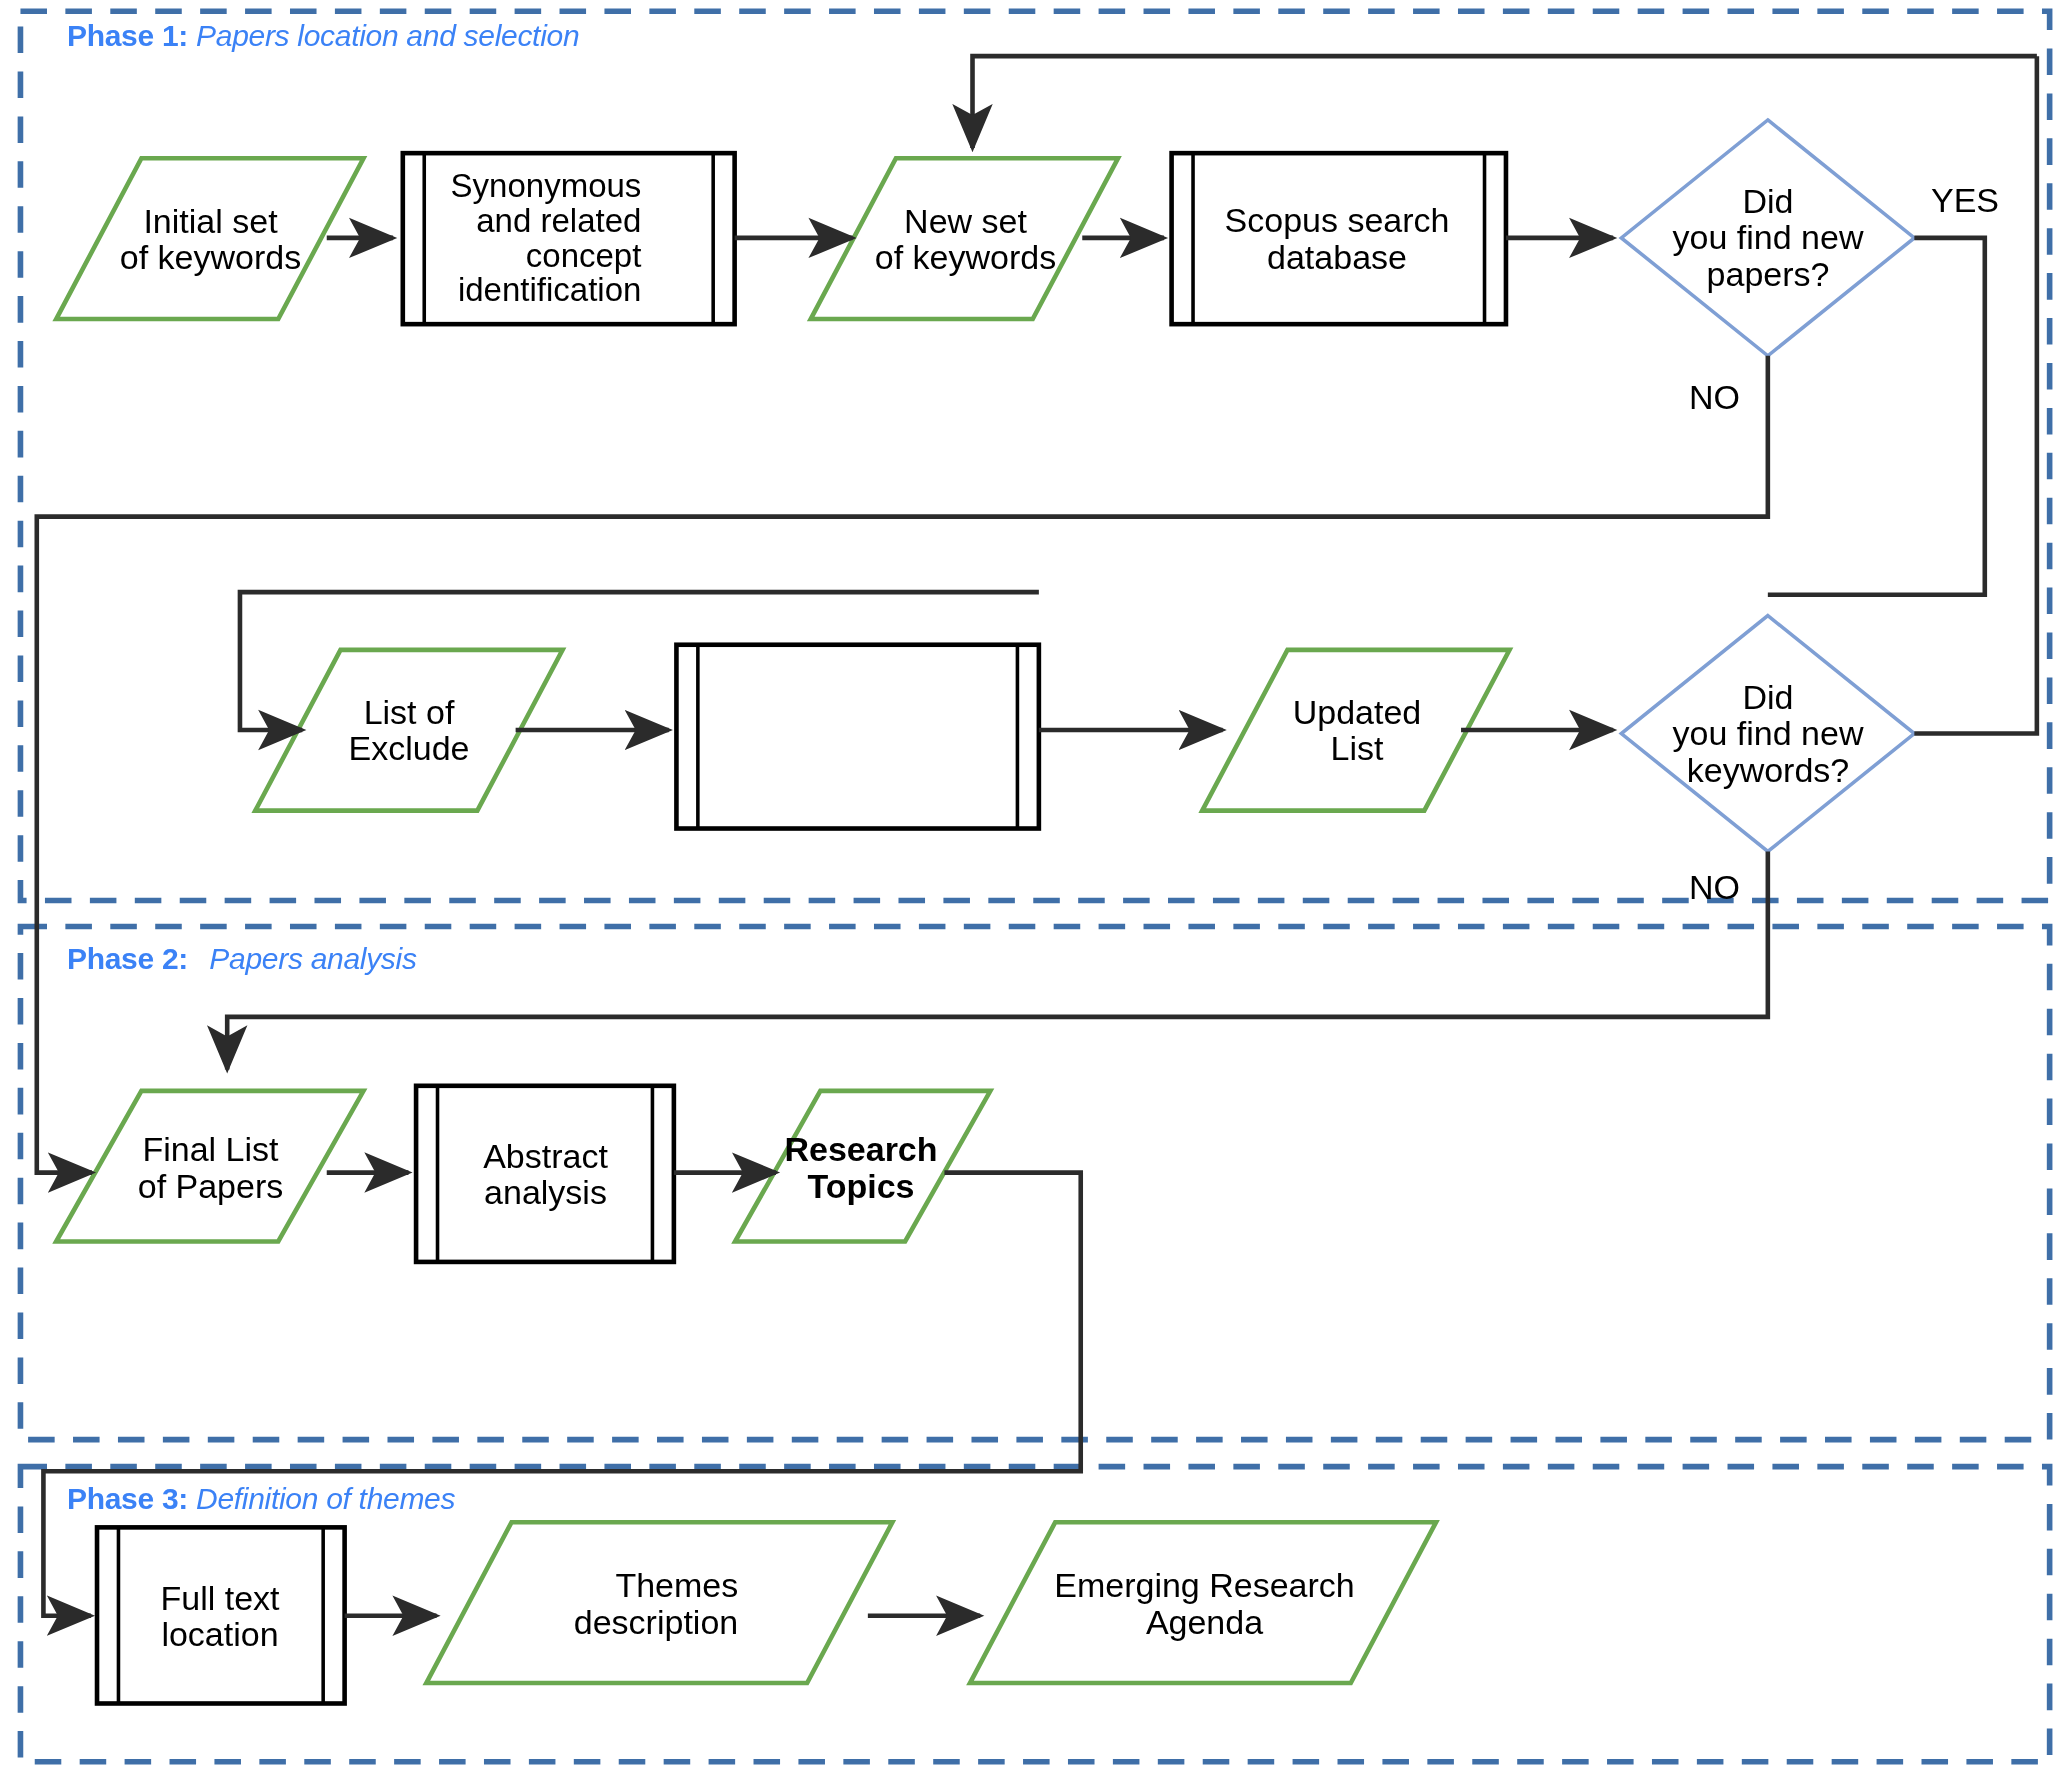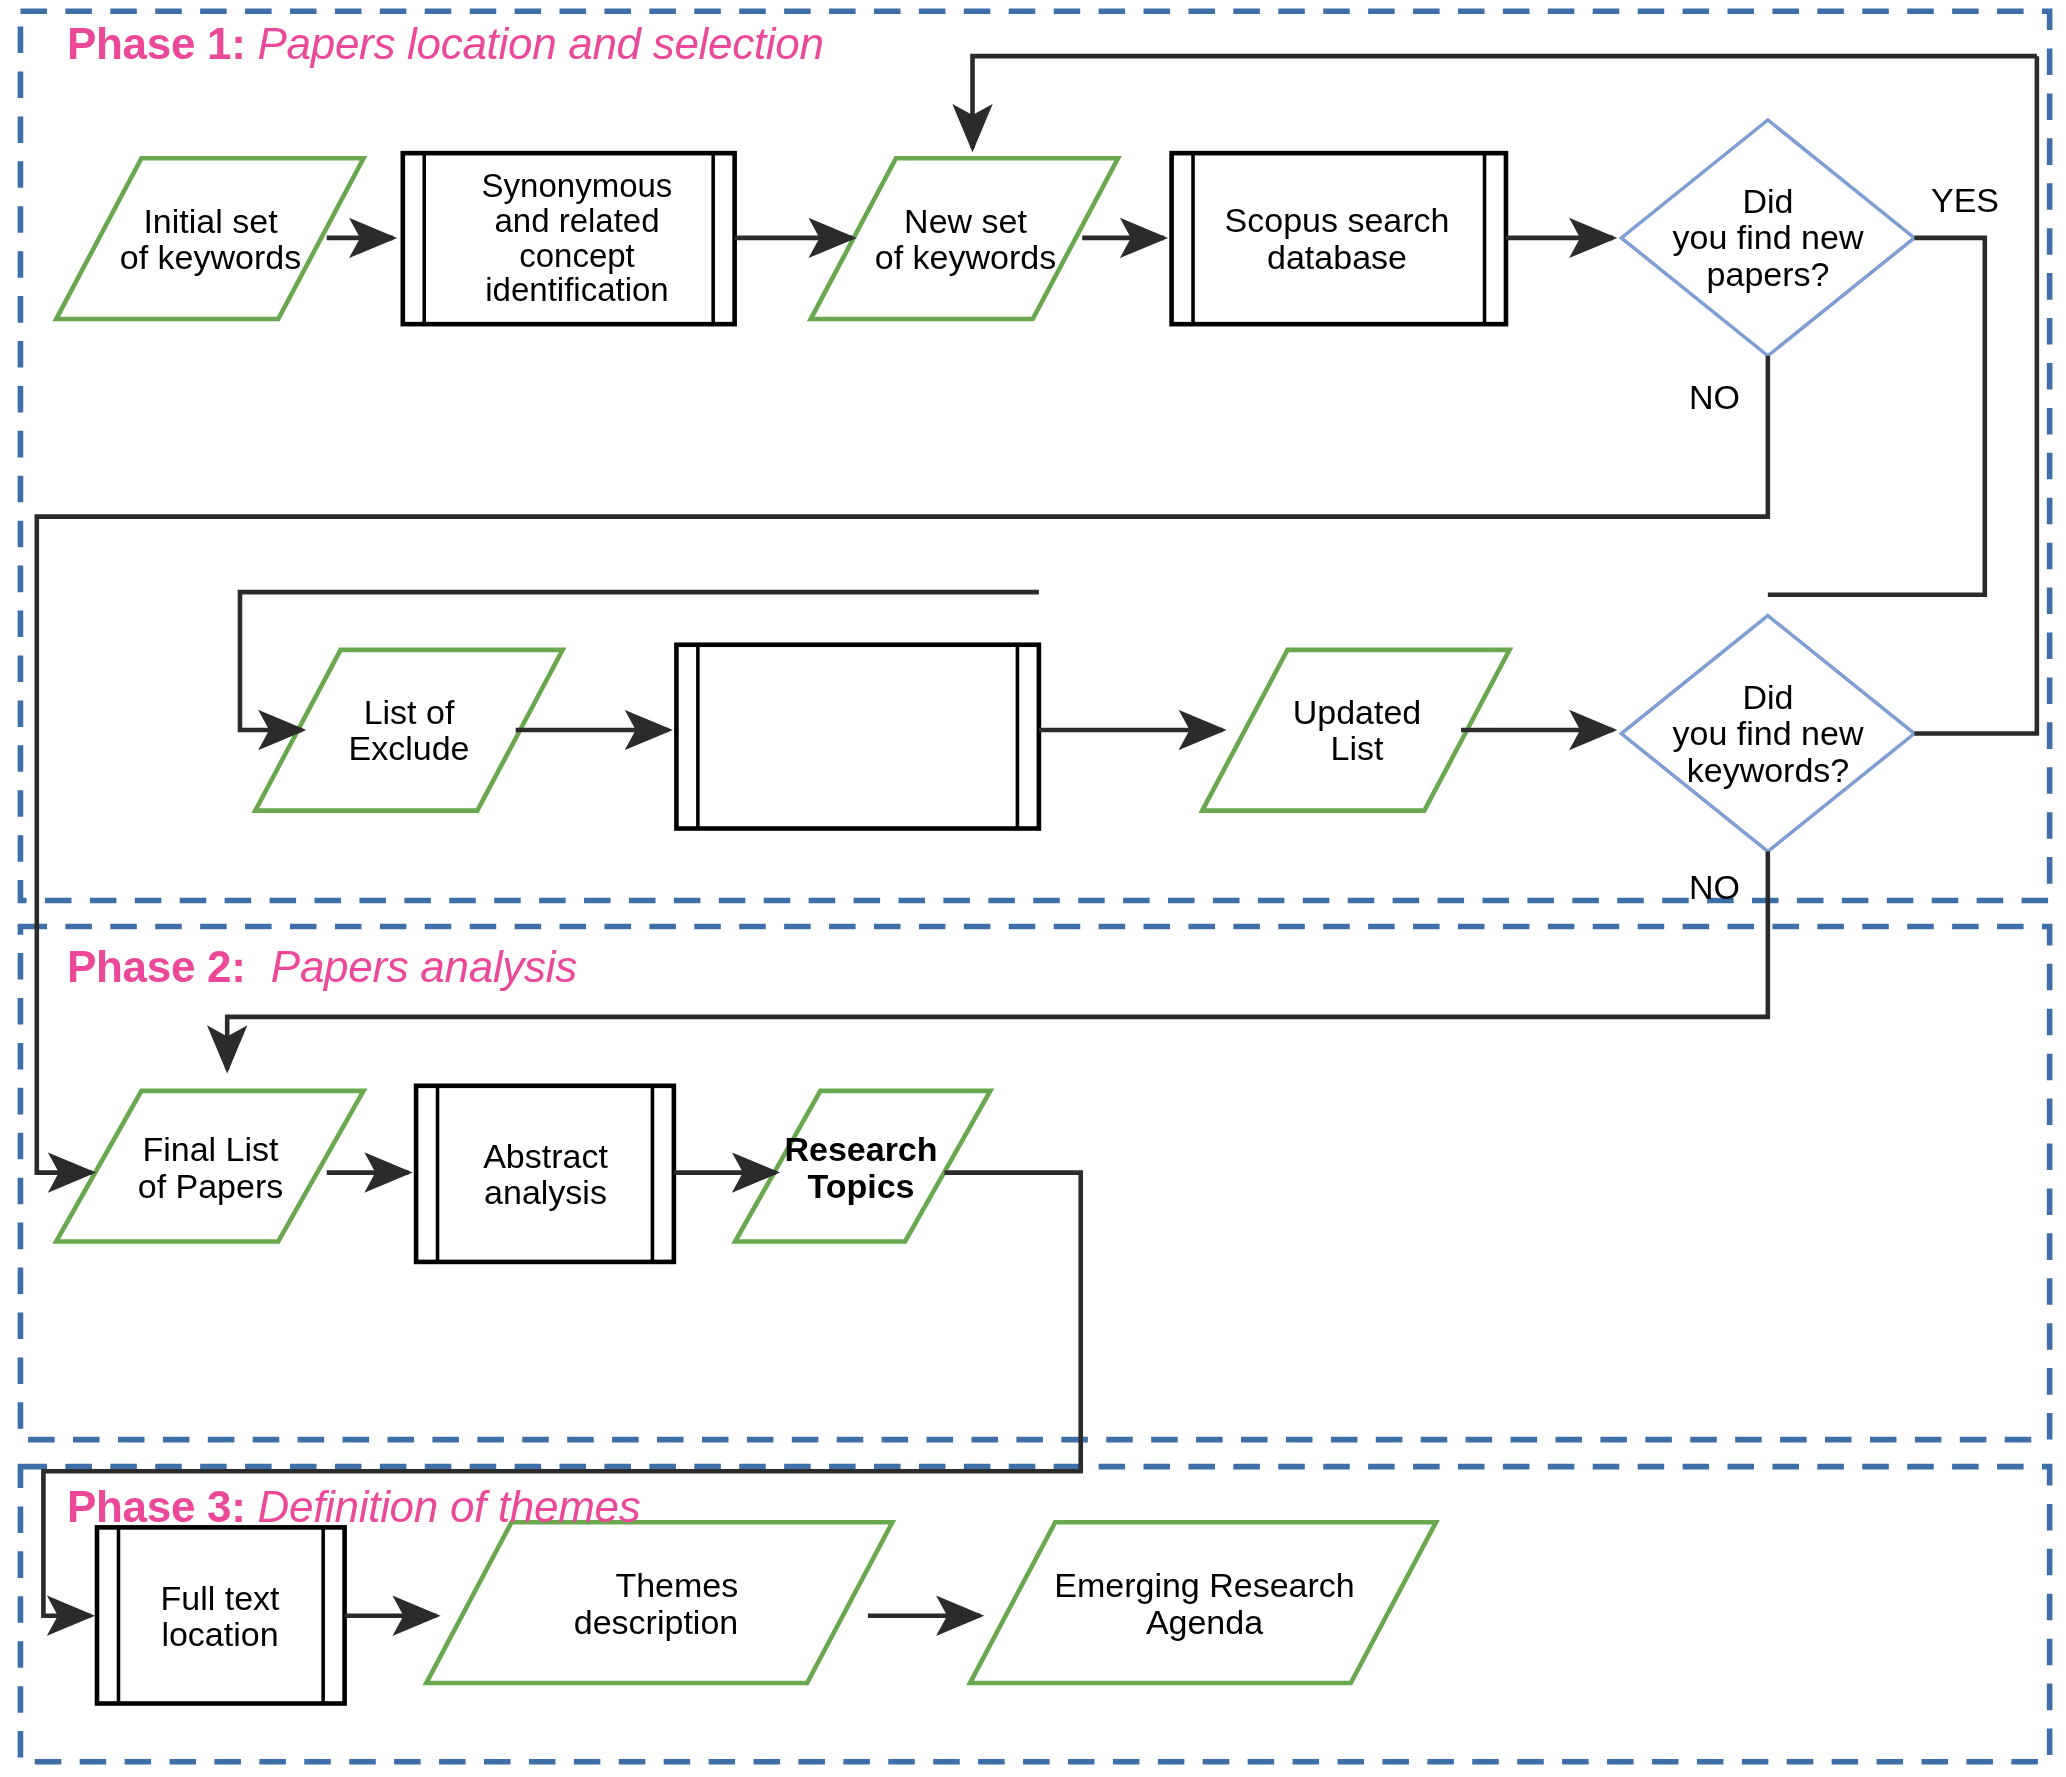--- a/index.html
+++ b/index.html
@@ -7,22 +7,22 @@
     position:relative;
     width:2066px;height:1777px;
     background:#ffffff;
     font-family:"Liberation Sans", sans-serif;
     overflow:hidden;
   }
   #flow{position:absolute;left:0;top:0;width:2066px;height:1777px;}
   .phase-label{
     position:absolute;
     white-space:nowrap;
-    font-size:44px;
-    color:#ec4899;
+    font-size:30px;
+    color:#3b82f6;
     letter-spacing:-0.3px;
   }
   .phase-label .lead{font-weight:bold;}
   .phase-label .ital{font-style:italic;}
   .node-text{
     position:absolute;
     display:flex;
     align-items:center;
     justify-content:center;
     text-align:center;
@@ -157,21 +157,21 @@
   </div>
 
   <div class="phase-label" style="left:67px; top:1482px;">
     <span class="lead">Phase 3:</span>
     <span class="ital">Definition of themes</span>
   </div>
 
   <div class="node-text" style="left:61px; top:173px; width:299px; height:132px;">Initial set
 of keywords</div>
 
-  <div class="node-text" style="left:429px; top:153px; width:296px; height:171px; font-size:33px;">Synonymous
+  <div class="node-text" style="left:398px; top:153px; width:296px; height:171px; font-size:33px;text-align:right;">Synonymous
 and related
 concept
 identification</div>
 
   <div class="node-text" style="left:816px; top:173px; width:299px; height:132px;">New set
 of keywords</div>
 
   <div class="node-text" style="left:1184px; top:153px; width:306px; height:171px;text-align:center;">Scopus search
 database</div>
 

